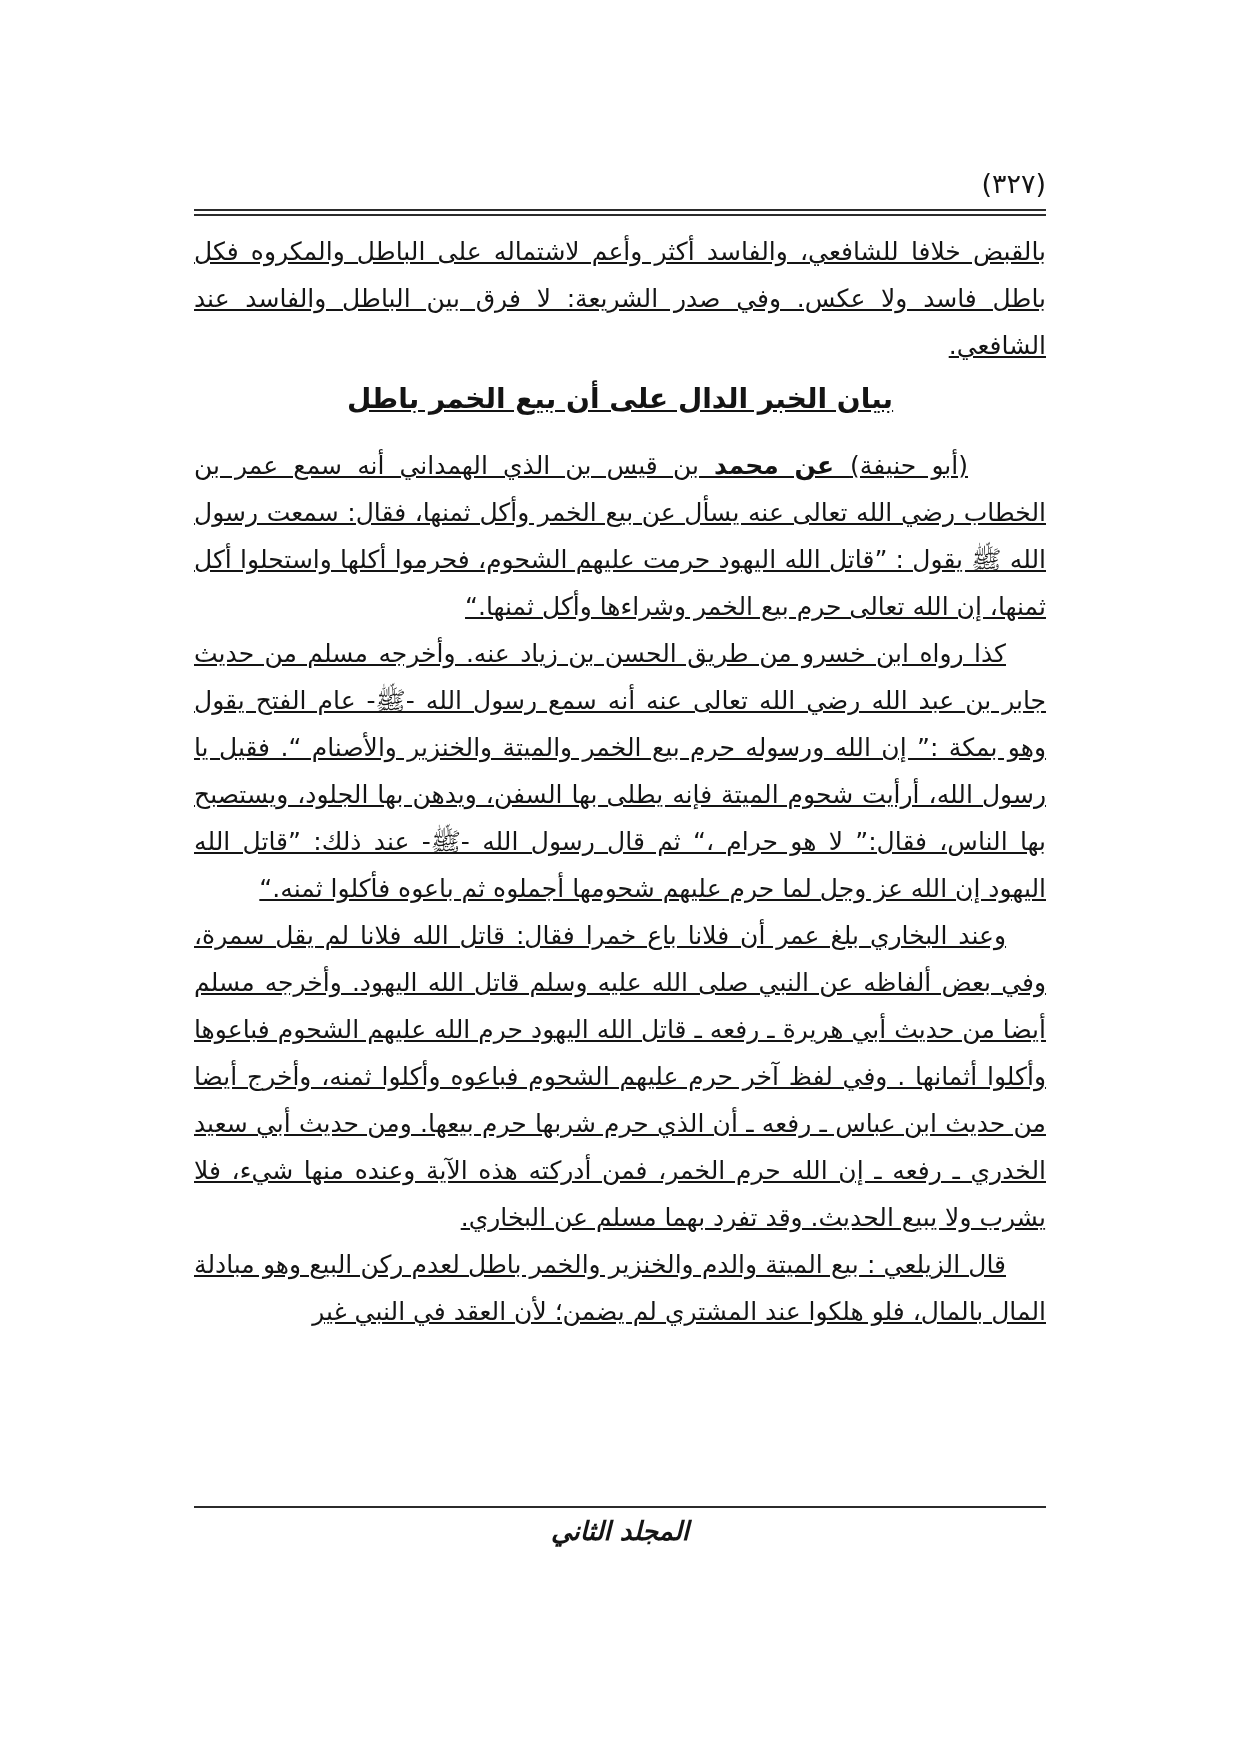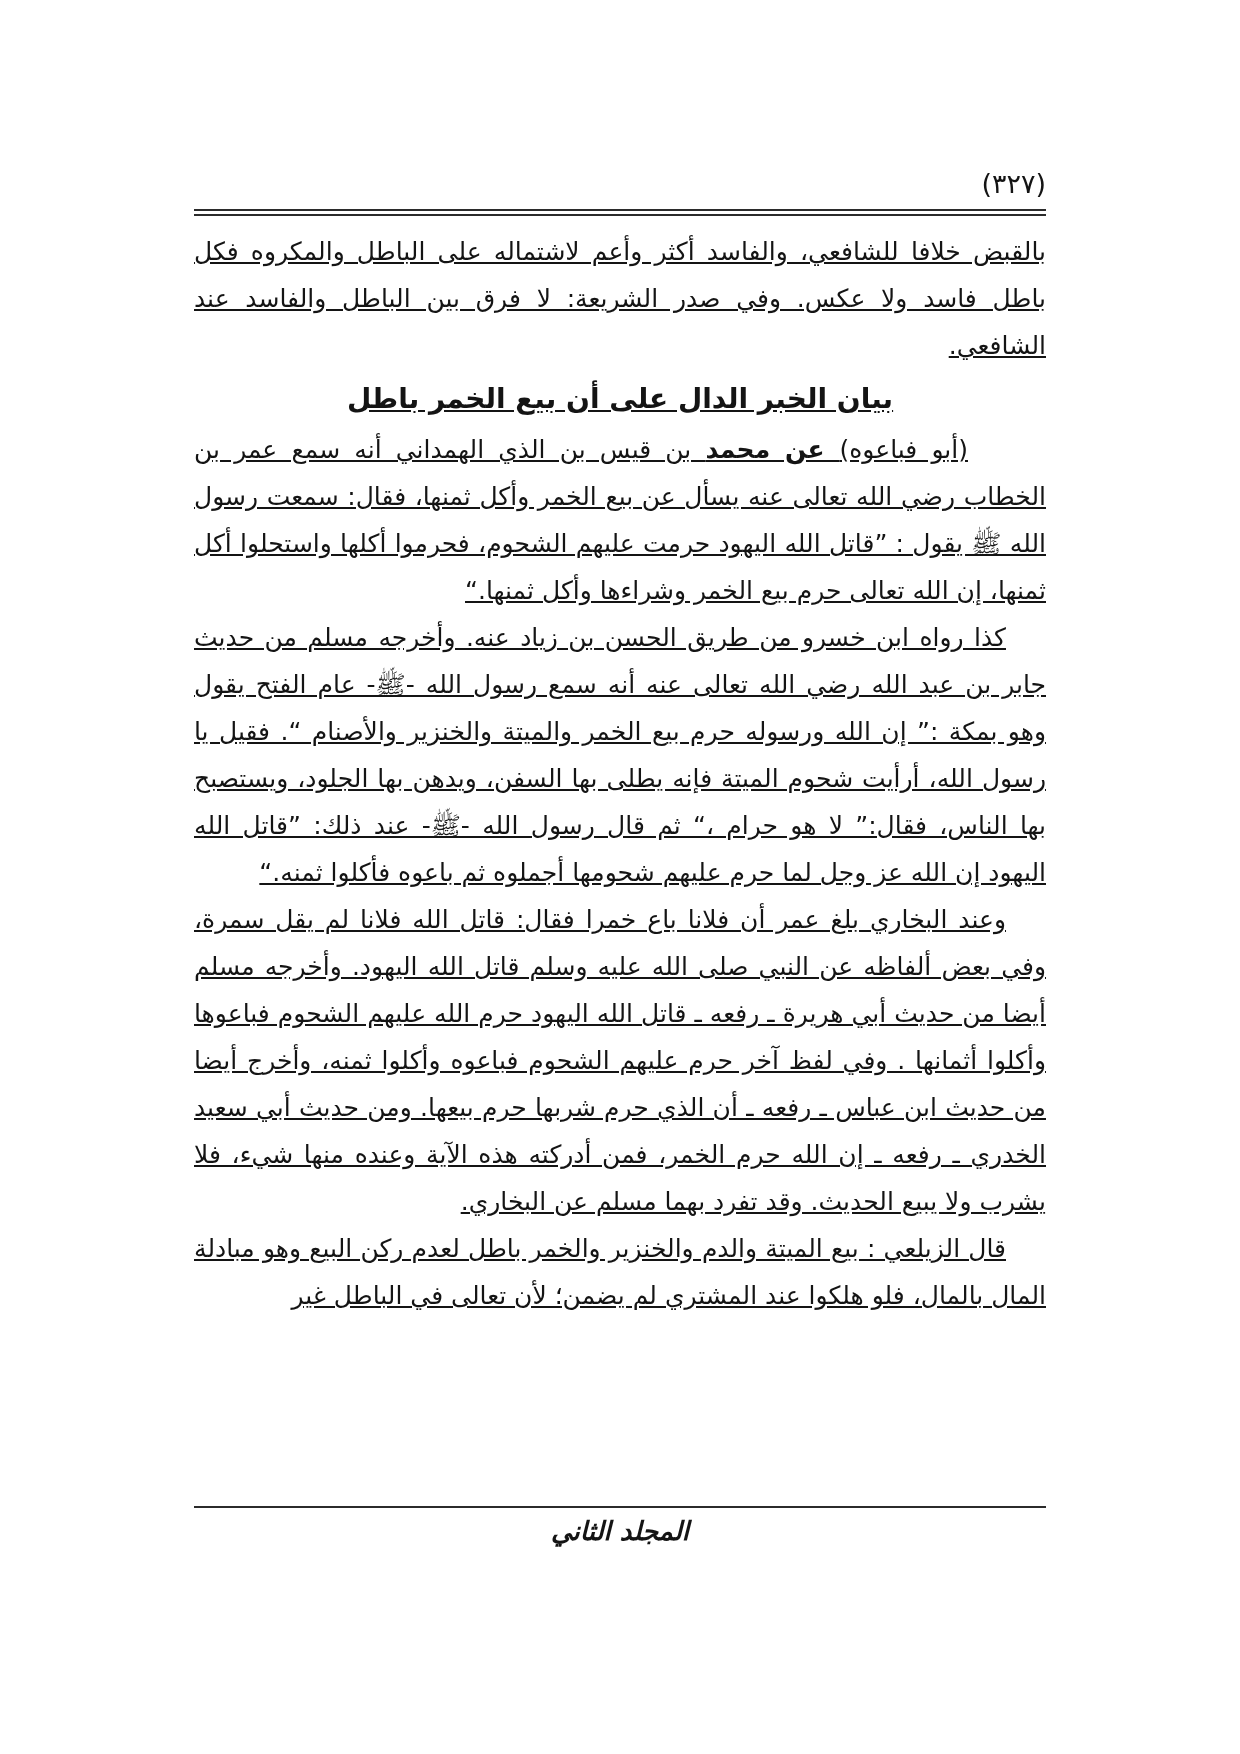--- a/index.html
+++ b/index.html
@@ -55,21 +55,21 @@
   .indent {
     text-indent: 40px;
   }
   .hadith-lead {
     text-indent: 78px;
   }
   .bold {
     font-weight: bold;
   }
   .section-heading {
-    margin: 6px 0 4px 0;
+    margin: 6px 0 20px 0;
     font-size: 28px;
     font-weight: bold;
     text-align: center;
     line-height: 47px;
   }
   .footer {
     position: absolute;
     top: 1506px;
     left: 194px;
     width: 852px;
@@ -97,28 +97,28 @@
     </div>
 
     <div class="double-rule"></div>
 
     <div class="body-text">
 
       <p class="para">بالقبض خلافا للشافعي، والفاسد أكثر وأعم لاشتماله على الباطل والمكروه فكل باطل فاسد ولا عكس. وفي صدر الشريعة: لا فرق بين الباطل والفاسد عند الشافعي.</p>
 
       <h2 class="section-heading">بيان الخبر الدال على أن بيع الخمر باطل</h2>
 
-      <p class="para hadith-lead"><span>(أبو فباعوه)</span><span class="bold"> عن محمد</span><span> بن قيس بن الذي الهمداني أنه سمع عمر بن الخطاب رضي الله تعالى عنه يسأل عن بيع الخمر وأكل ثمنها، فقال: سمعت رسول الله ﷺ يقول : ”قاتل الله اليهود حرمت عليهم الشحوم، فحرموا أكلها واستحلوا أكل ثمنها، إن الله تعالى حرم بيع الخمر وشراءها وأكل ثمنها.“</span></p>
+      <p class="para hadith-lead"><span>(أبو حنيفة)</span><span class="bold"> عن محمد</span><span> بن قيس بن الذي الهمداني أنه سمع عمر بن الخطاب رضي الله تعالى عنه يسأل عن بيع الخمر وأكل ثمنها، فقال: سمعت رسول الله ﷺ يقول : ”قاتل الله اليهود حرمت عليهم الشحوم، فحرموا أكلها واستحلوا أكل ثمنها، إن الله تعالى حرم بيع الخمر وشراءها وأكل ثمنها.“</span></p>
 
       <p class="para indent">كذا رواه ابن خسرو من طريق الحسن بن زياد عنه. وأخرجه مسلم من حديث جابر بن عبد الله رضي الله تعالى عنه أنه سمع رسول الله -ﷺ- عام الفتح يقول وهو بمكة :” إن الله ورسوله حرم بيع الخمر والميتة والخنزير والأصنام “. فقيل يا رسول الله، أرأيت شحوم الميتة فإنه يطلى بها السفن، ويدهن بها الجلود، ويستصبح بها الناس، فقال:” لا هو حرام ،“ ثم قال رسول الله -ﷺ- عند ذلك: ”قاتل الله اليهود إن الله عز وجل لما حرم عليهم شحومها أجملوه ثم باعوه فأكلوا ثمنه.“</p>
 
 
       <p class="para indent">وعند البخاري بلغ عمر أن فلانا باع خمرا فقال: قاتل الله فلانا لم يقل سمرة، وفي بعض ألفاظه عن النبي صلى الله عليه وسلم قاتل الله اليهود. وأخرجه مسلم أيضا من حديث أبي هريرة ـ رفعه ـ قاتل الله اليهود حرم الله عليهم الشحوم فباعوها وأكلوا أثمانها . وفي لفظ آخر حرم عليهم الشحوم فباعوه وأكلوا ثمنه، وأخرج أيضا من حديث ابن عباس ـ رفعه ـ أن الذي حرم شربها حرم بيعها. ومن حديث أبي سعيد الخدري ـ رفعه ـ إن الله حرم الخمر، فمن أدركته هذه الآية وعنده منها شيء، فلا يشرب ولا يبيع الحديث. وقد تفرد بهما مسلم عن البخاري.</p>
 
-      <p class="para indent">قال الزيلعي : بيع الميتة والدم والخنزير والخمر باطل لعدم ركن البيع وهو مبادلة المال بالمال، فلو هلكوا عند المشتري لم يضمن؛ لأن تعالى في الباطل غير</p>
+      <p class="para indent">قال الزيلعي : بيع الميتة والدم والخنزير والخمر باطل لعدم ركن البيع وهو مبادلة المال بالمال، فلو هلكوا عند المشتري لم يضمن؛ لأن العقد في النبي غير</p>
 
     </div>
   </div>
 
   <div class="footer">
     <div class="footer-rule"></div>
     <div class="volume">المجلد الثاني</div>
   </div>
 </div>
 

